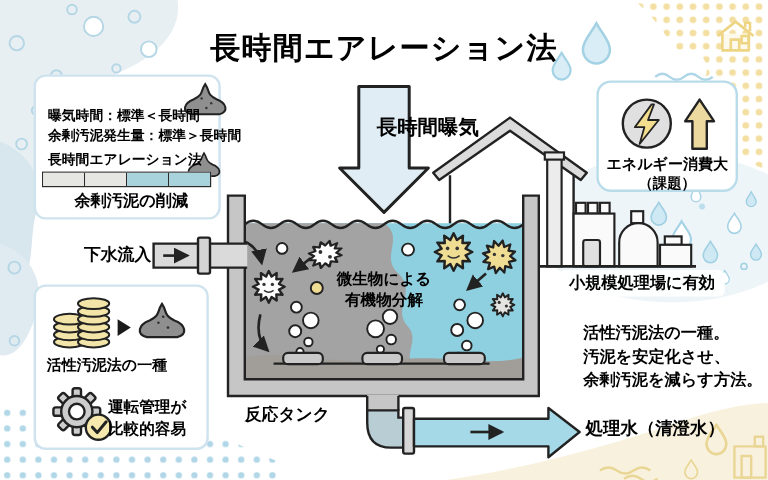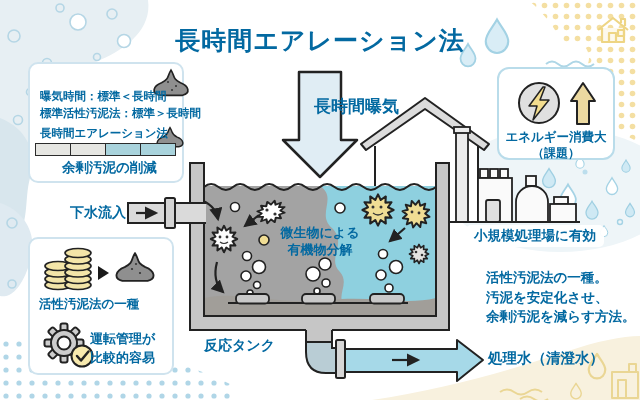--- a/index.html
+++ b/index.html
@@ -1,18 +1,18 @@
 <!DOCTYPE html>
 <html><head>
 <meta charset="utf-8">
 <style>
   html,body{margin:0;padding:0;background:#fff;}
   .canvas{
     position:relative;width:640px;height:400px;background:#ffffff;overflow:hidden;
-    font-family:"Liberation Sans",sans-serif;color:#0369a1;
+    font-family:"Liberation Sans",sans-serif;color:#000000;
   }
   .scene{position:absolute;left:0;top:0;width:640px;height:400px;}
   .label{position:absolute;font-weight:700;white-space:nowrap;line-height:1.15;}
   .title{left:0;right:0;top:26px;text-align:center;font-size:25px;letter-spacing:1px;}
   
   .info-box{position:absolute;background:#ffffff;border:2px solid #cfe3ee;border-radius:10px;overflow:visible;}
   .box-compare{left:28px;top:62px;width:152px;height:117px;}
   .box-cost{left:28px;top:237px;width:142px;height:134px;}
   .box-energy{left:497px;top:67px;width:114px;height:89px;border-color:#b9dcea;border-width:2.5px;border-radius:12px;}
   .box-svg{position:absolute;left:0;top:0;overflow:visible;}
@@ -237,21 +237,21 @@
 
   <div class="info-box box-compare">
     <svg class="box-svg" width="170" height="117" viewBox="0 0 170 117">
       <use href="#pile" transform="translate(120,4) scale(1.05)" fill="#8f8f8f" stroke="#222" stroke-width="1.6"></use>
       <use href="#pile" transform="translate(124,62) scale(0.8)" fill="#8f8f8f" stroke="#222" stroke-width="1.8"></use>
       <circle cx="138" cy="18" r="1" fill="#333"></circle>
         <circle cx="146" cy="22" r="1" fill="#333"></circle>
         <circle cx="142" cy="26" r="1" fill="#333"></circle>
     </svg>
     <div class="bx" style="left:10px;top:25px;font-size:11.5px;">曝気時間：標準＜長時間</div>
-    <div class="bx" style="left:10px;top:42px;font-size:11.5px;">標準活性汚泥法：標準＞長時間</div>
+    <div class="bx" style="left:10px;top:42px;font-size:11.5px;">余剰汚泥発生量：標準＞長時間</div>
     <div class="bx" style="left:10px;top:62px;font-size:11.5px;">長時間エアレーション法</div>
     <div class="bar">
       <div class="seg-gray"></div>
       <div class="seg-gray"></div>
       <div class="seg-blue"></div>
       <div class="seg-blue"></div>
     </div>
     <div class="bx" style="left:32px;top:95px;font-size:13.5px;">余剰汚泥の削減</div>
   </div>
 

